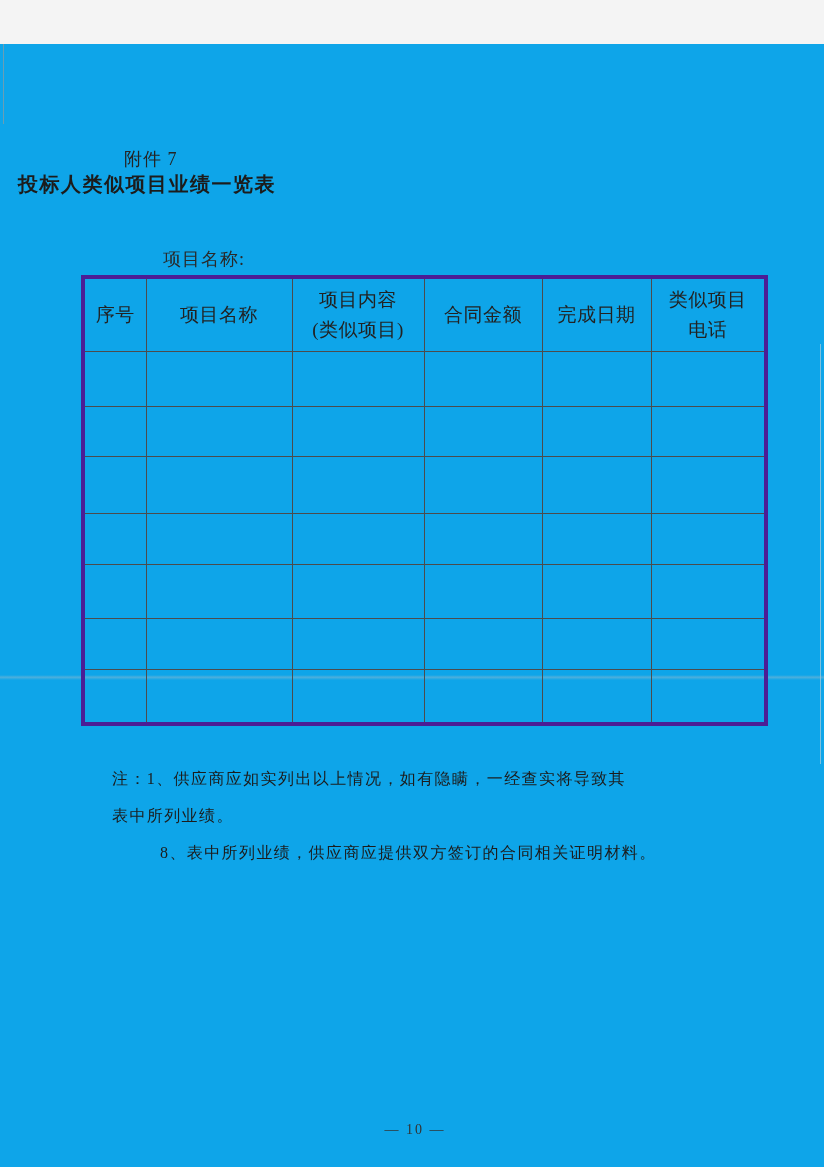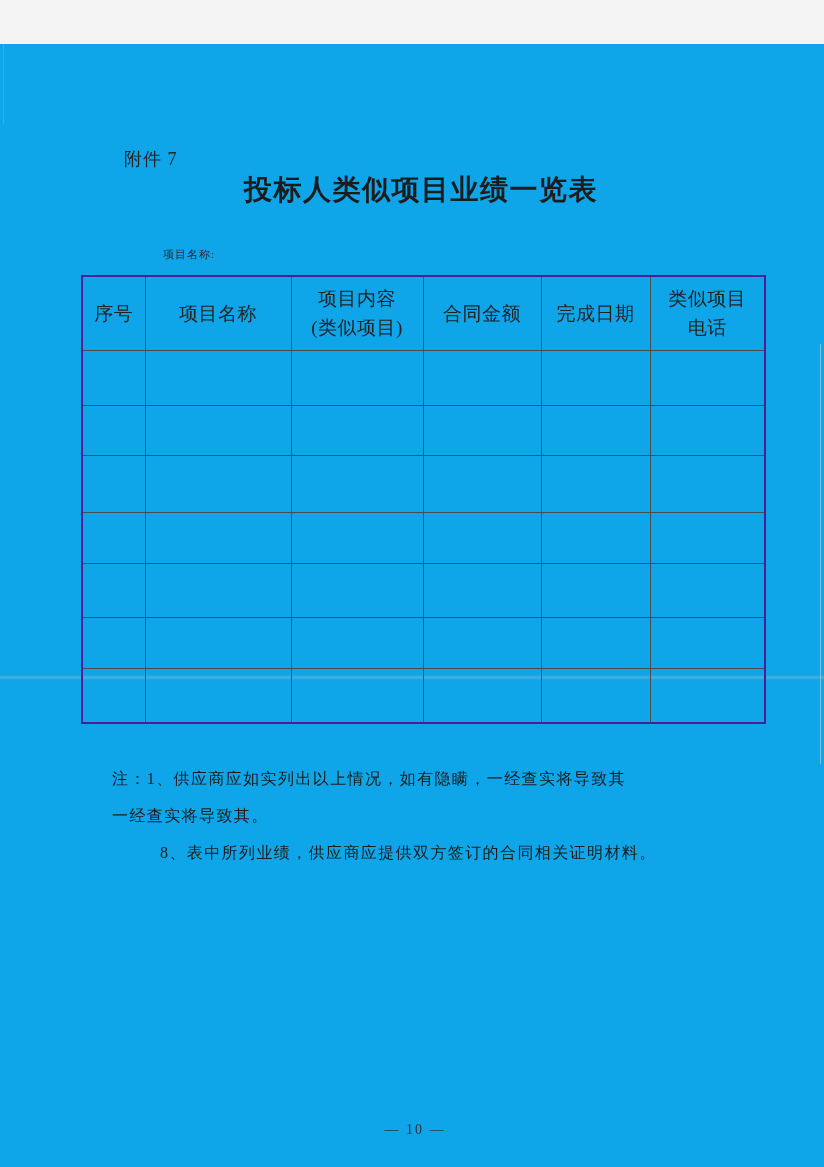--- a/index.html
+++ b/index.html
@@ -60,42 +60,41 @@
     font-size: 18px;
     letter-spacing: 1px;
     color: #242424;
   }
   .doc-title {
     position: absolute;
     left: 0; top: 127px;
     width: 824px;
     padding-left: 18px;
     box-sizing: border-box;
-    text-align: center;
     font-family: "Liberation Sans", "DejaVu Sans", sans-serif;
     font-weight: 700;
-    font-size: 28px;
+    font-size: 20px;
     letter-spacing: 1.5px;
     color: #1c1c1c;
   }
   .project-name-label {
     position: absolute;
     left: 163px; top: 203px;
-    font-size: 11px;
+    font-size: 18px;
     letter-spacing: 1px;
     color: #2a2a2a;
   }
   
   table.perf-table {
     position: absolute;
     left: 81px; top: 231px;
     width: 683px;
     border-collapse: collapse;
     table-layout: fixed;
-    border: 2px solid #4c1d95;
+    border: 4px solid #4c1d95;
   }
   table.perf-table th,
   table.perf-table td {
     border: 1px solid #4c4c4c;
     padding: 0;
   }
   table.perf-table thead tr { height: 74px; }
   table.perf-table th {
     font-weight: 400;
     font-size: 19px;
@@ -230,19 +229,19 @@
           <td></td>
           <td></td>
           <td></td>
           <td></td>
         </tr>
       </tbody>
   </table>
 
   <div class="notes">
     <div class="note-line">注：1、供应商应如实列出以上情况，如有隐瞒，一经查实将导致其</div>
-    <div class="note-line">一经查实将导致其。</div>
+    <div class="note-line">表中所列业绩。</div>
     <div class="note-line indent">8、表中所列业绩，供应商应提供双方签订的合同相关证明材料。</div>
   </div>
 
   <div class="page-footer">— 10 —</div>
 
 </div>
 
 </body></html>

